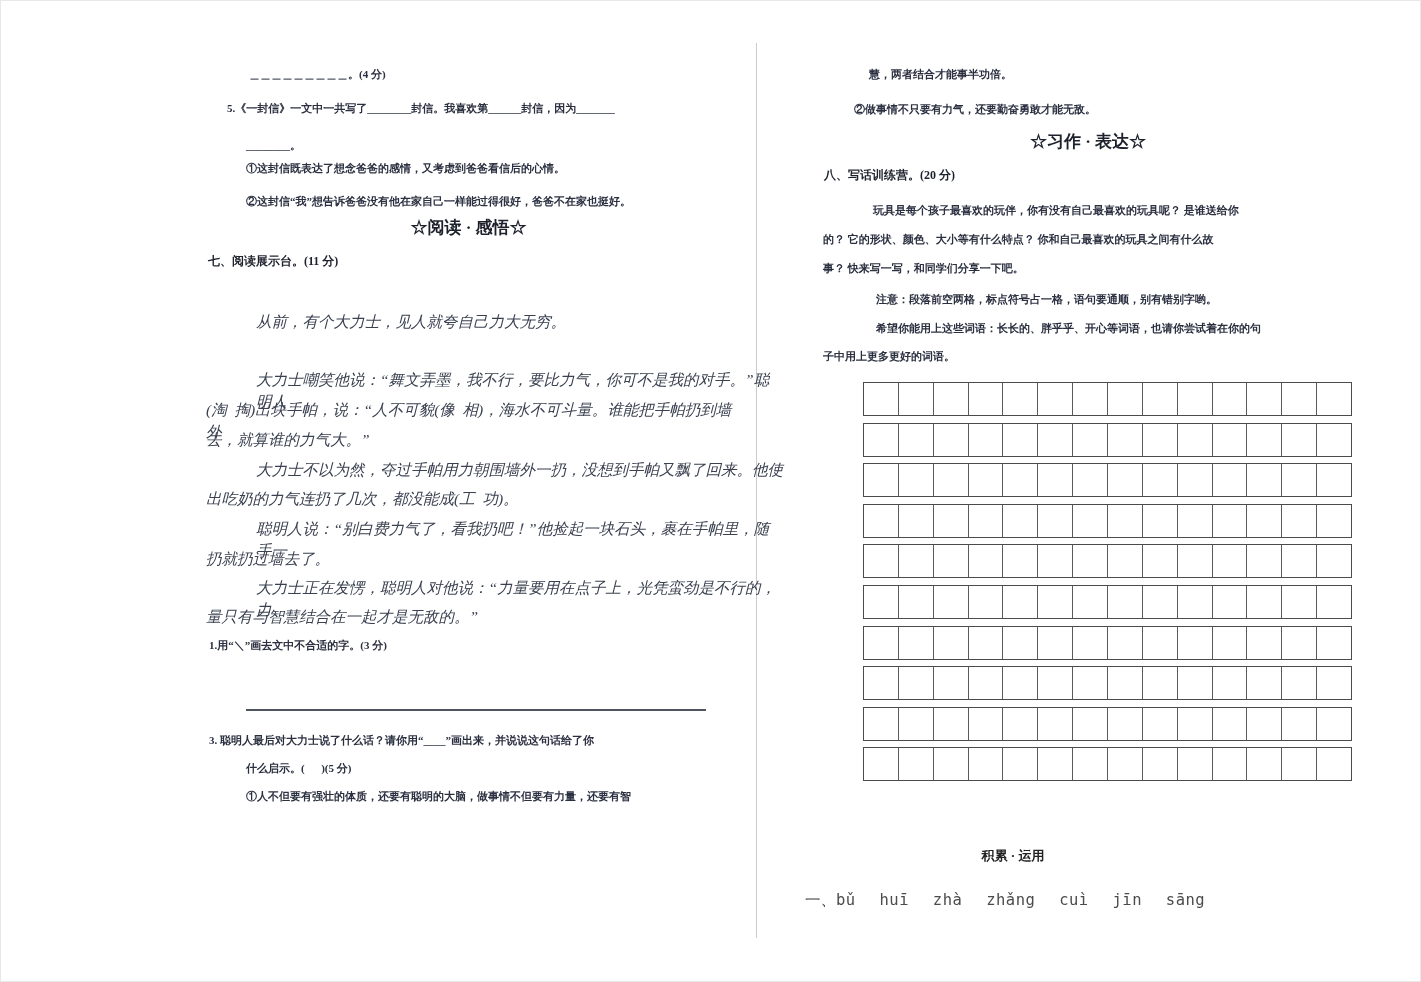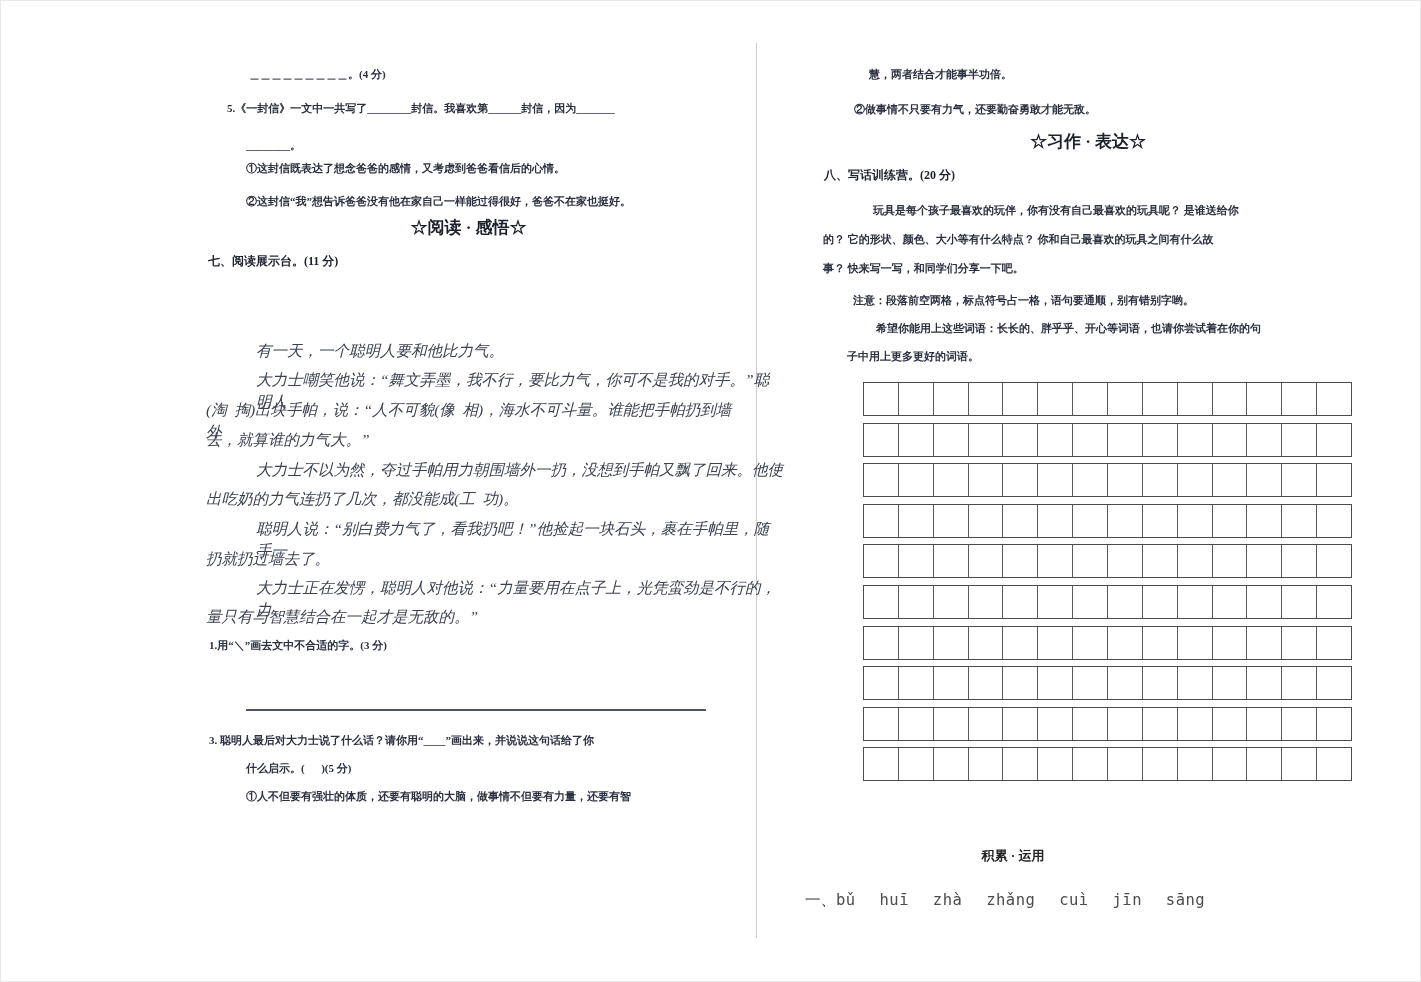--- a/index.html
+++ b/index.html
@@ -44,21 +44,21 @@
 
   <div class="abs body-bold" style="left:245px;top:156px;">①这封信既表达了想念爸爸的感情，又考虑到爸爸看信后的心情。</div>
 
   <div class="abs body-bold" style="left:245px;top:189px;">②这封信“我”想告诉爸爸没有他在家自己一样能过得很好，爸爸不在家也挺好。</div>
 
   <div class="abs heading" style="left:205px;top:216px;width:525px;">☆阅读 · 感悟☆</div>
 
   <div class="abs sec-num" style="left:207px;top:249px;">七、阅读展示台。(11 分)</div>
 
 
-  <div class="abs story ind" style="left:205px;top:339px;">有一天，一个聪明人要和他比力气。</div>
+  <div class="abs story ind" style="left:205px;top:310px;">从前，有个大力士，见人就夸自己力大无穷。</div>
   <div class="abs story ind" style="left:205px;top:368px;">大力士嘲笑他说：“舞文弄墨，我不行，要比力气，你可不是我的对手。”聪明人</div>
   <div class="abs story" style="left:205px;top:398px;">(淘  掏)出块手帕，说：“人不可貌(像  相)，海水不可斗量。谁能把手帕扔到墙外</div>
   <div class="abs story" style="left:205px;top:428px;">去，就算谁的力气大。”</div>
   <div class="abs story ind" style="left:205px;top:458px;">大力士不以为然，夺过手帕用力朝围墙外一扔，没想到手帕又飘了回来。他使</div>
   <div class="abs story" style="left:205px;top:487px;">出吃奶的力气连扔了几次，都没能成(工  功)。</div>
   <div class="abs story ind" style="left:205px;top:517px;">聪明人说：“别白费力气了，看我扔吧！”他捡起一块石头，裹在手帕里，随手一</div>
   <div class="abs story" style="left:205px;top:547px;">扔就扔过墙去了。</div>
   <div class="abs story ind" style="left:205px;top:576px;">大力士正在发愣，聪明人对他说：“力量要用在点子上，光凭蛮劲是不行的，力</div>
   <div class="abs story" style="left:205px;top:605px;">量只有与智慧结合在一起才是无敌的。”</div>
 
@@ -78,24 +78,24 @@
   <div class="abs heading" style="left:822px;top:130px;width:530px;">☆习作 · 表达☆</div>
 
   <div class="abs body-bold" style="left:853px;top:97px;">②做事情不只要有力气，还要勤奋勇敢才能无敌。</div>
 
   <div class="abs sec-num" style="left:823px;top:163px;">八、写话训练营。(20 分)</div>
 
   <div class="abs body-bold" style="left:822px;top:198px;width:532px;padding-left:50px;box-sizing:border-box;">玩具是每个孩子最喜欢的玩伴，你有没有自己最喜欢的玩具呢？ 是谁送给你</div>
   <div class="abs body-bold" style="left:822px;top:227px;width:532px;">的？ 它的形状、颜色、大小等有什么特点？ 你和自己最喜欢的玩具之间有什么故</div>
   <div class="abs body-bold" style="left:822px;top:256px;width:532px;">事？ 快来写一写，和同学们分享一下吧。</div>
 
-  <div class="abs body-bold" style="left:852px;top:288px;">注意：段落前空两格，标点符号占一格，语句要通顺，别有错别字哟。</div>
+  <div class="abs body-bold" style="left:875px;top:288px;font-family:Liberation Mono, monospace;">注意：段落前空两格，标点符号占一格，语句要通顺，别有错别字哟。</div>
 
   <div class="abs body-bold" style="left:875px;top:316px;width:480px;">希望你能用上这些词语：长长的、胖乎乎、开心等词语，也请你尝试着在你的句</div>
-  <div class="abs body-bold" style="left:822px;top:344px;margin-left:24px;">子中用上更多更好的词语。</div>
+  <div class="abs body-bold" style="left:822px;top:344px;">子中用上更多更好的词语。</div>
 
   <div id="writing-grid">
       <div class="grid-row">
         <div class="grid-cell"></div>
         <div class="grid-cell"></div>
         <div class="grid-cell"></div>
         <div class="grid-cell"></div>
         <div class="grid-cell"></div>
         <div class="grid-cell"></div>
         <div class="grid-cell"></div>

